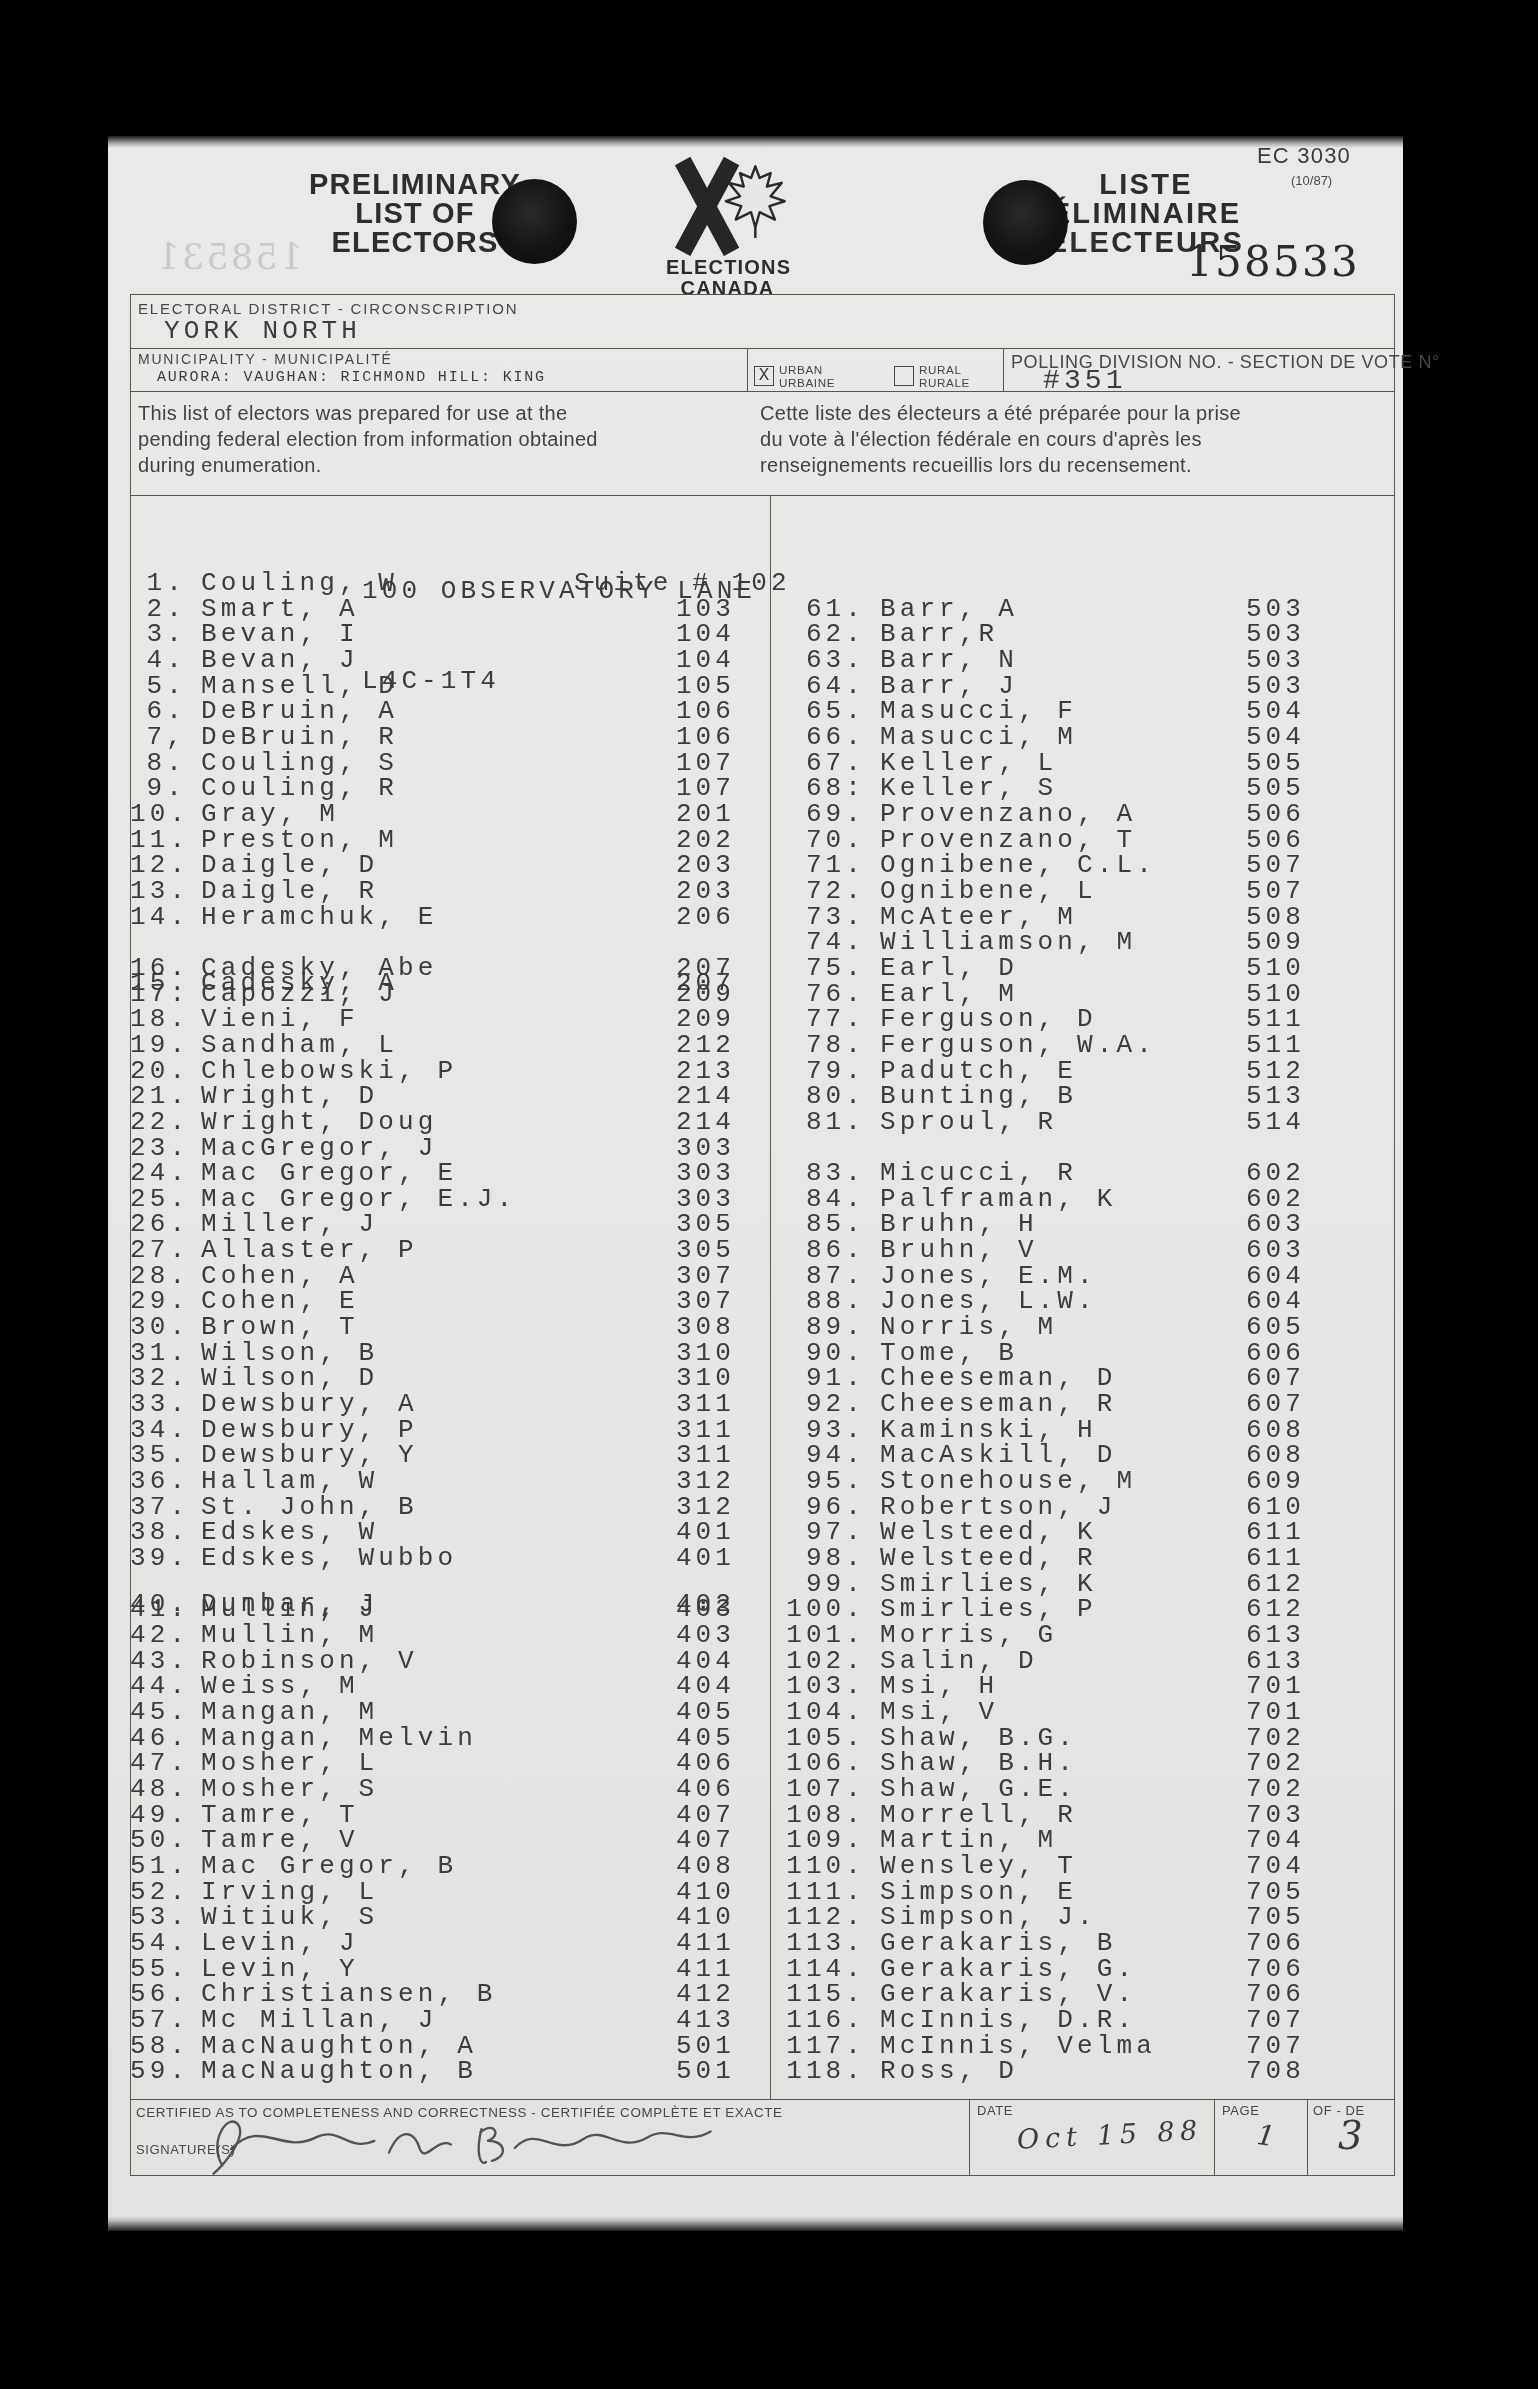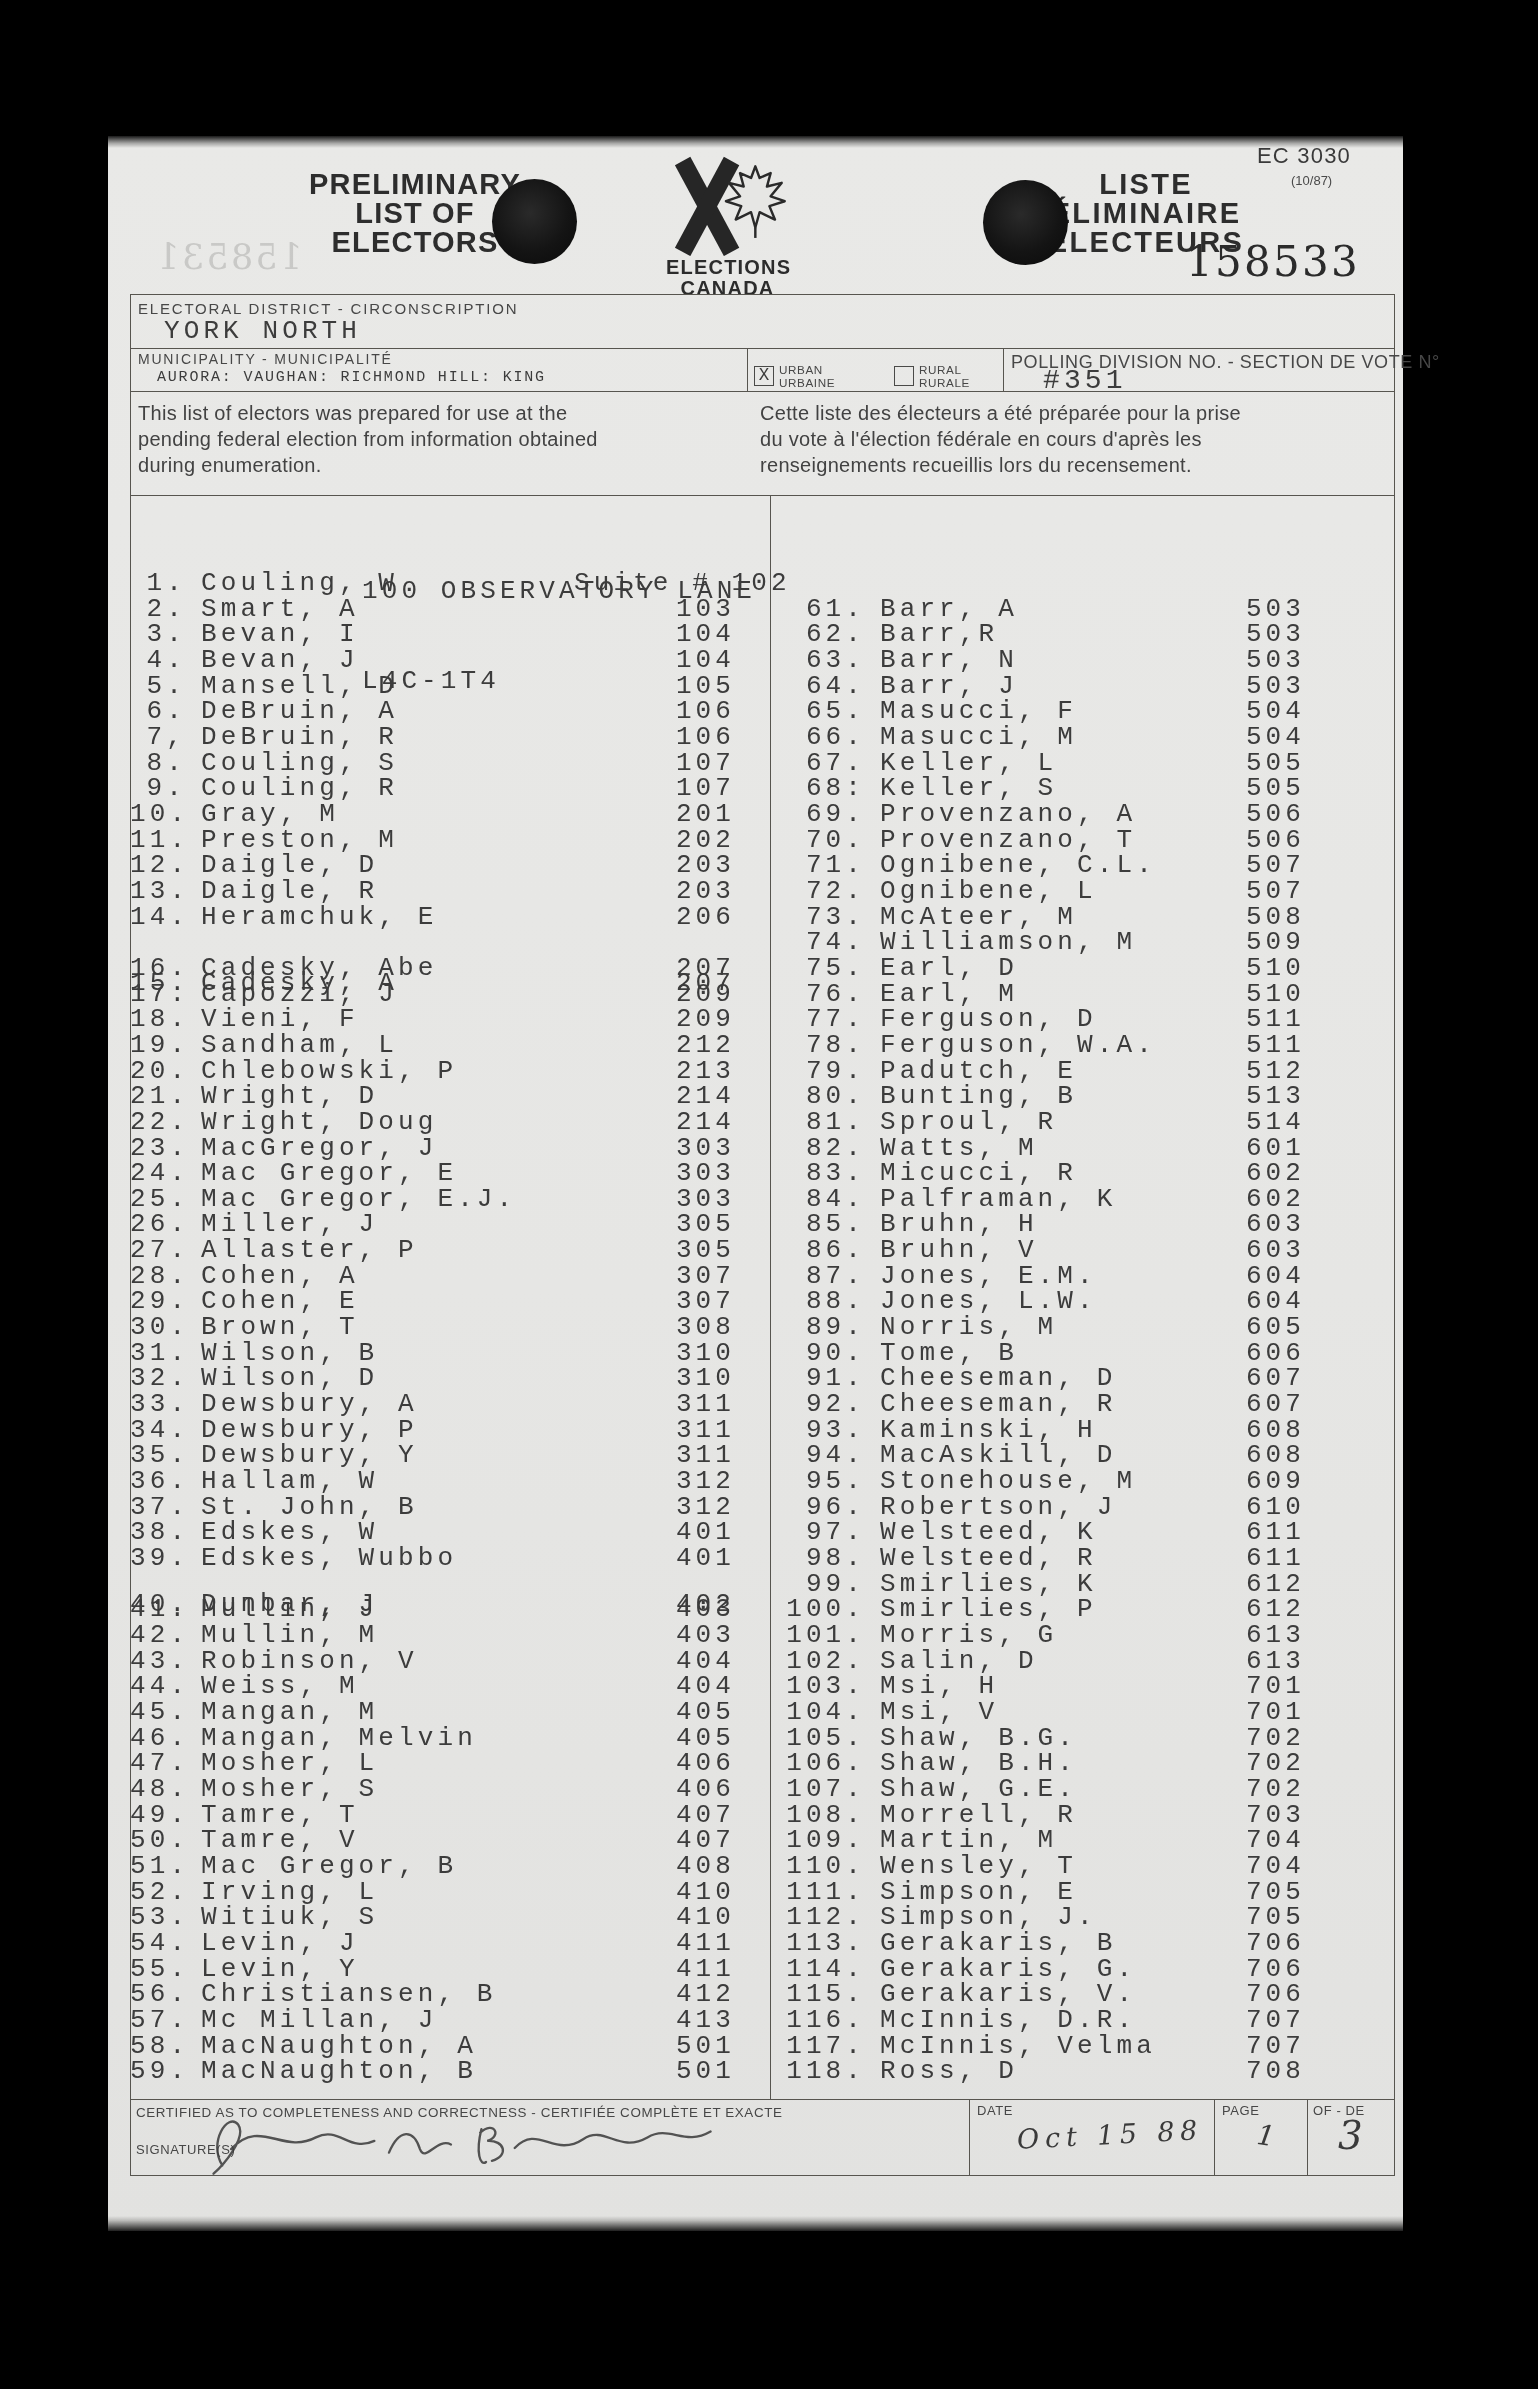--- a/index.html
+++ b/index.html
@@ -527,25 +527,20 @@
         <div class="row" style="top: 513px;">
           <span class="r-num">80.</span>
           <span class="r-name">Bunting, B</span>
           <span class="r-suite">513</span>
         </div>
         <div class="row" style="top: 539px;">
           <span class="r-num">81.</span>
           <span class="r-name">Sproul, R</span>
           <span class="r-suite">514</span>
         </div>
-        <div class="row" style="top: 565px;">
-          <span class="r-num">82.</span>
-          <span class="r-name">Watts, M</span>
-          <span class="r-suite">601</span>
-        </div>
         <div class="row" style="top: 590px;">
           <span class="r-num">83.</span>
           <span class="r-name">Micucci, R</span>
           <span class="r-suite">602</span>
         </div>
         <div class="row" style="top: 616px;">
           <span class="r-num">84.</span>
           <span class="r-name">Palframan, K</span>
           <span class="r-suite">602</span>
         </div>

